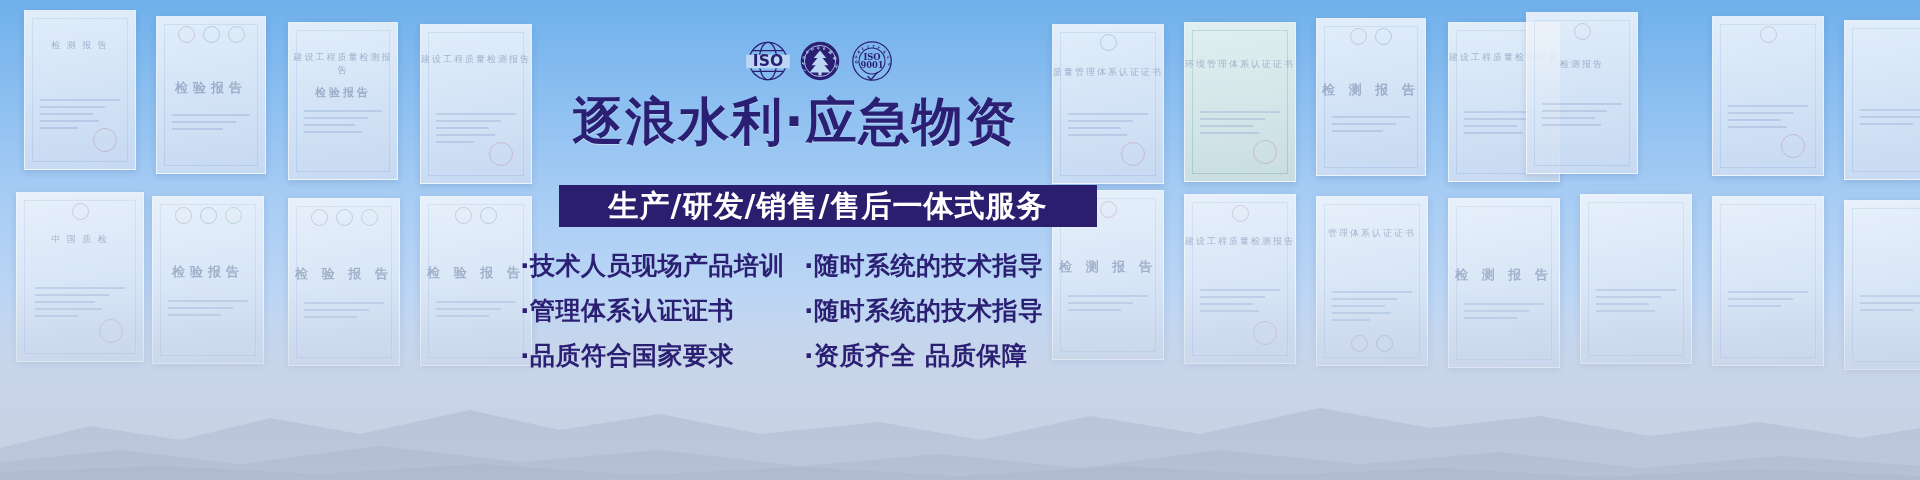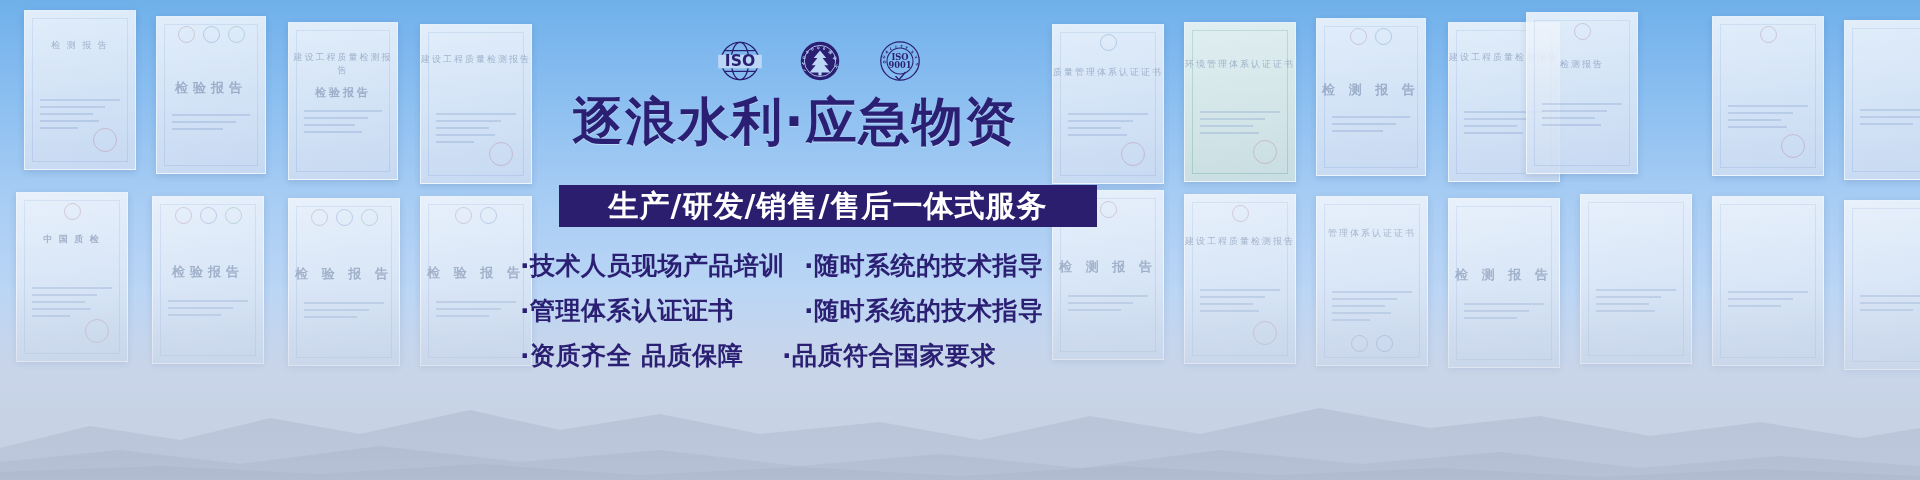--- a/index.html
+++ b/index.html
@@ -75,21 +75,21 @@
   .haze{
     position:absolute;left:0;right:0;bottom:0;height:190px;
     background:linear-gradient(180deg,rgba(205,214,230,0) 0%, rgba(200,210,228,.55) 45%, rgba(196,206,226,.8) 100%);
   }
 
   
   .content{position:absolute;left:0;top:0;width:1920px;height:480px;}
 
   .badges{
     position:absolute;left:690px;top:34px;width:260px;height:54px;
-    display:flex;align-items:center;justify-content:center;gap:28px;
+    display:flex;align-items:center;justify-content:center;
   }
   .badge{width:52px;height:52px;flex:0 0 auto;}
 
   .title{
     position:absolute;left:505px;top:96px;width:580px;
     text-align:center;
     font-size:51px;line-height:1.0;
     font-weight:bold;
     color:#2a1f72;
     letter-spacing:2px;
@@ -255,21 +255,21 @@
     </div>
     <div class="cert" style="left:1844px;top:20px;width:112px;height:160px;">
       <div class="c-in"></div>
         <div class="c-lines">
           <i></i>
           <i></i>
           <i></i>
         </div>
     </div>
 
-    <div class="cert" style="left:16px;top:192px;width:112px;height:170px;font-weight:bold;">
+    <div class="cert" style="left:16px;top:192px;width:128px;height:170px;">
       <div class="c-in"></div>
         <div class="c-logos">
           <b></b>
         </div>
       <div class="c-title" style="top:24%">中 国 质 检</div>
       <div class="c-lines">
           <i></i>
           <i></i>
           <i></i>
           <i></i>
@@ -471,19 +471,19 @@
     <div class="features">
       <div class="feat-row">
         <div class="feat feat-left">·技术人员现场产品培训</div>
         <div class="feat feat-right">·随时系统的技术指导</div>
       </div>
       <div class="feat-row">
         <div class="feat feat-left">·管理体系认证证书</div>
         <div class="feat feat-right">·随时系统的技术指导</div>
       </div>
       <div class="feat-row">
+        <div class="feat feat-left">·品质符合国家要求</div>
         <div class="feat feat-right">·资质齐全 品质保障</div>
-        <div class="feat feat-left">·品质符合国家要求</div>
       </div>
     </div>
 
   </div>
 </div>
 
 </body></html>

